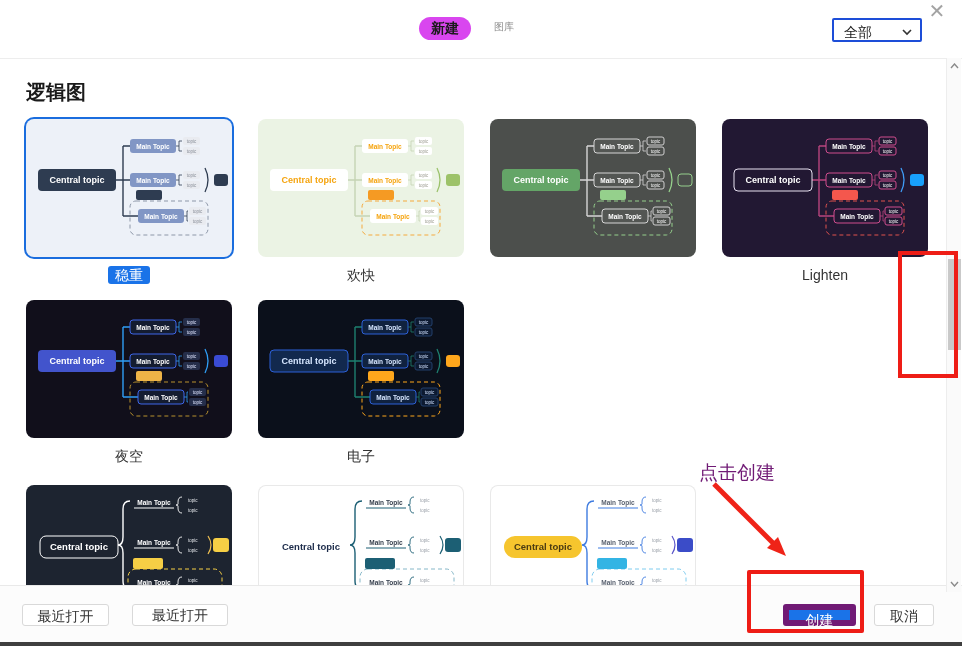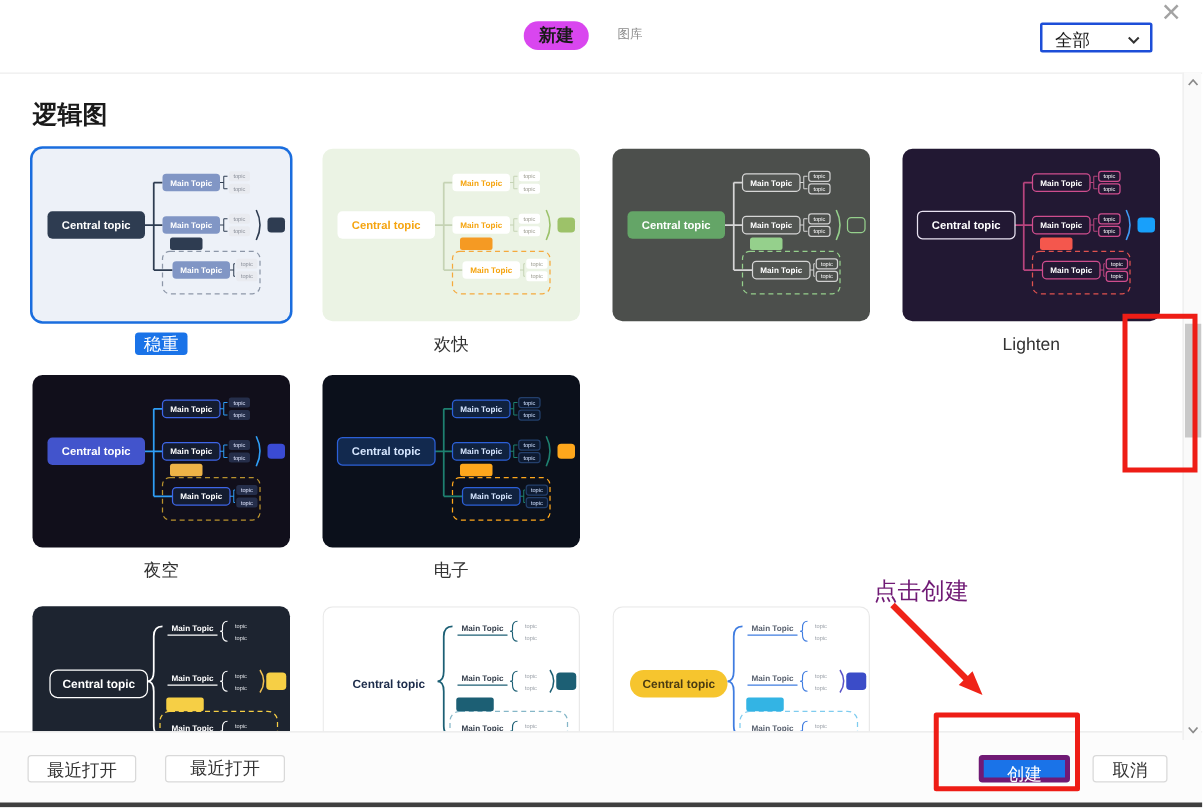--- a/index.html
+++ b/index.html
@@ -37,21 +37,21 @@
   .sb-arrow{position:absolute;left:3px;width:9px;height:6px;cursor:pointer;}
   .sb-up{top:5px;} .sb-down{bottom:5px;}
   .sb-thumb{position:absolute;left:1px;top:201px;width:13px;height:91px;background:#c9c9c9;cursor:pointer;}
   
   .footer{position:absolute;left:0;top:585px;width:962px;height:57px;background:#fcfcfc;
           border-top:1px solid #e9e9e9;z-index:4;}
   .btn{position:absolute;top:18px;height:22px;box-sizing:border-box;font-size:14px;line-height:20px;
        text-align:center;border-radius:3px;background:#fff;border:1px solid #d9d9d9;color:#333;cursor:pointer;}
   .btn-open{left:22px;width:87px;}
   .btn-recent{left:132px;width:96px;font-family:Liberation Serif, serif;}
-  .btn-create{left:783px;width:73px;background:#1a73e8;border:4px solid #701a75;color:#fff;line-height:20px;}
+  .btn-create{left:783px;width:73px;background:#1a73e8;border:6px solid #701a75;color:#fff;line-height:20px;font-family:Liberation Serif, serif;}
   .btn-cancel{left:874px;width:60px;}
   .bottomstrip{position:absolute;left:0;top:642px;width:962px;height:4px;background:#3f3f3f;z-index:8;}
   
   .anno{z-index:10;position:absolute;pointer-events:none;}
   .anno-text{left:699px;top:460px;color:#701a75;font-size:19px;}
   .anno-rect-create{left:747px;top:570px;width:117px;height:63px;border:4px solid #ee1d16;border-radius:2px;box-sizing:border-box;}
   .anno-rect-scroll{left:898px;top:251px;width:60px;height:127px;border:4px solid #ee1d16;box-sizing:border-box;}
   .anno-arrow{left:700px;top:476px;}
 </style>
 </head>

